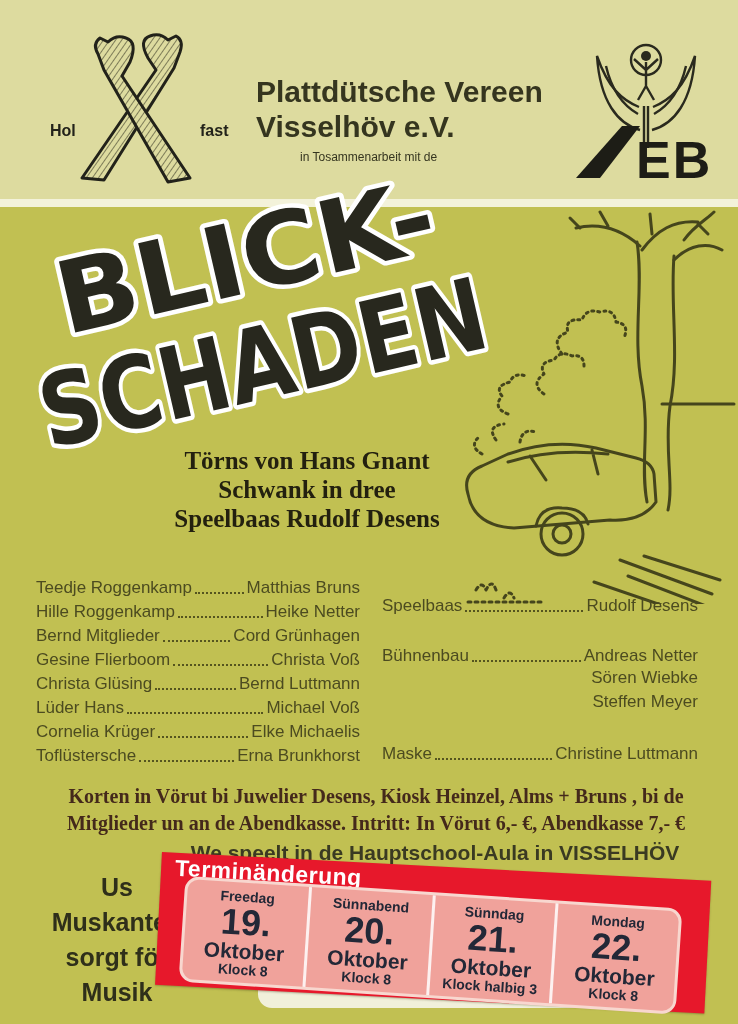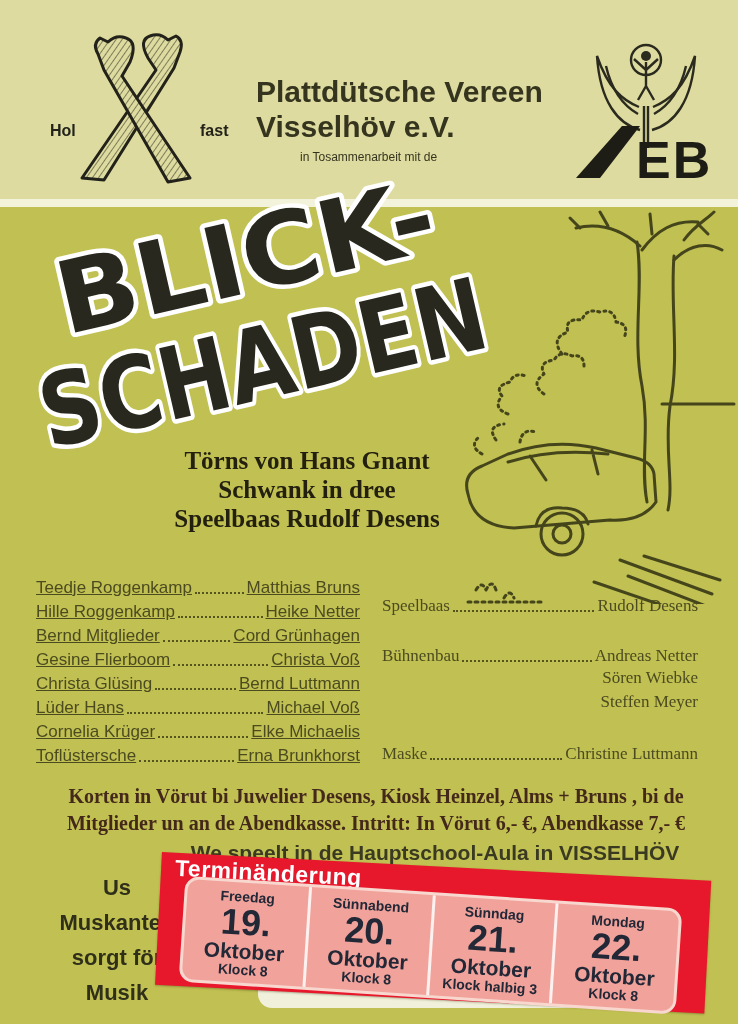--- a/index.html
+++ b/index.html
@@ -27,41 +27,41 @@
   .illus{position:absolute;left:412px;top:204px;}
   .illus path,.illus circle{stroke:#45451c;fill:none;stroke-width:3;stroke-linecap:round;stroke-linejoin:round;}
 
   
   .subtitle{
     position:absolute;left:112px;top:446px;width:390px;text-align:center;
     font-family:"Liberation Serif",serif;font-weight:bold;font-size:25px;line-height:29px;color:#23200f;
   }
 
   
-  .cast{position:absolute;left:36px;top:574px;width:324px;color:#4c4b20;font-size:17px;text-decoration:underline;}
-  .crew{position:absolute;left:382px;top:592px;width:316px;color:#4c4b20;font-size:17px;font-family:Liberation Serif, serif;}
+  .cast{position:absolute;left:36px;top:574px;width:324px;color:#4c4b20;font-size:17px;}
+  .crew{position:absolute;left:382px;top:592px;width:316px;color:#4c4b20;font-size:17px;}
   .lrow{display:flex;align-items:flex-end;height:24px;white-space:nowrap;}
   .leader{flex:1;border-bottom:2px dotted #55541f;margin:0 3px 4px 3px;min-width:10px;}
   .name-only{display:block;text-align:right;height:24px;line-height:24px;}
   .crew-gap{height:26px;}
 
   
   .tickets{
     position:absolute;left:26px;top:783px;width:700px;text-align:center;
     font-family:Liberation Serif, serif;font-weight:bold;font-size:20px;line-height:27px;color:#44291b;
   }
   .venue{
     position:absolute;left:150px;top:841px;width:570px;text-align:center;
     font-weight:bold;font-size:21px;color:#3a3a22;z-index:1;white-space:nowrap;
   }
 
   
   .music{
     position:absolute;left:26px;top:870px;width:182px;text-align:center;z-index:1;
-    font-weight:bold;font-size:22px;line-height:35px;color:#2f2f1a;
+    font-weight:bold;font-size:25px;line-height:35px;color:#2f2f1a;
   }
 
   
   .underlay{
     position:absolute;left:258px;top:938px;width:400px;height:70px;
     background:#f1f0da;border-radius:14px;z-index:2;
   }
   .sticker{
     position:absolute;left:162px;top:852px;width:550px;height:133px;
     background:#e7182b;transform:rotate(3deg);transform-origin:top left;z-index:3;

